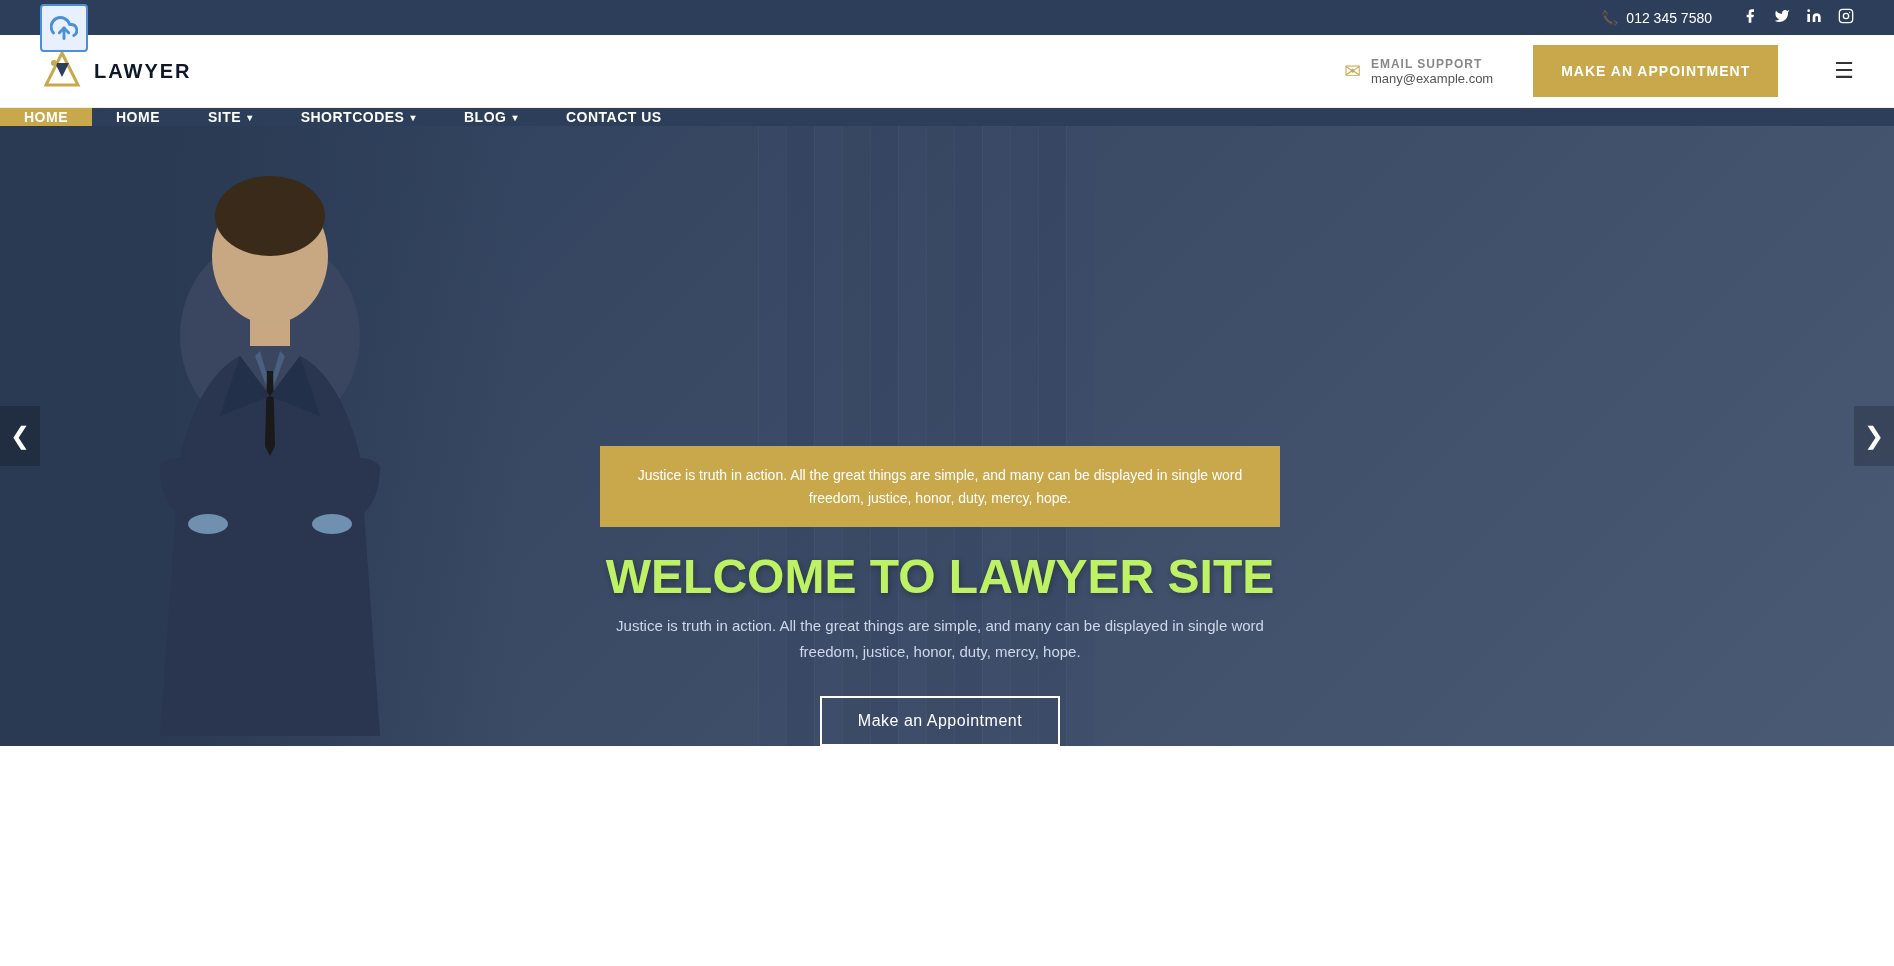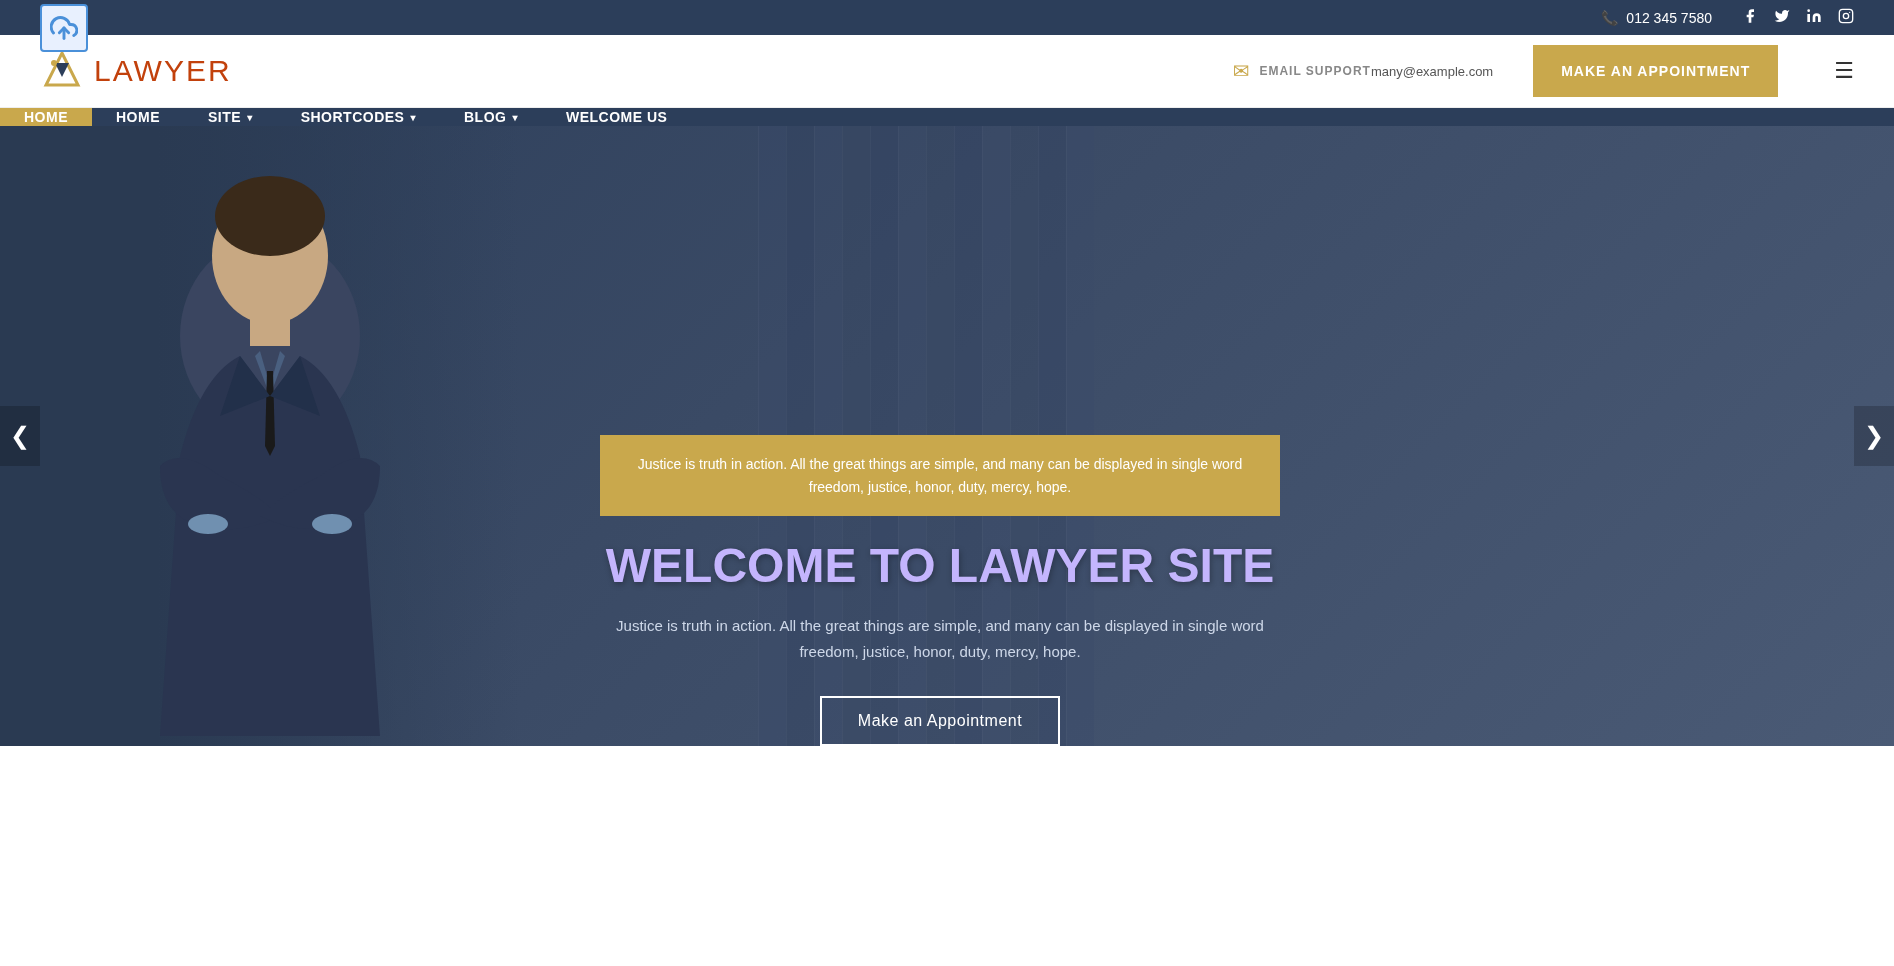--- a/index.html
+++ b/index.html
@@ -46,42 +46,42 @@
     .logo {
       display: flex;
       align-items: center;
       gap: 10px;
     }
     .logo-icon {
       width: 44px;
       height: 44px;
     }
     .logo-text {
-      font-size: 30px;
-      font-weight: normal;
-      color: #c2410c;
+      font-size: 20px;
+      font-weight: bold;
+      color: #0f172a;
       letter-spacing: 2px;
     }
     .header-right {
       display: flex;
       align-items: center;
       gap: 40px;
     }
     .header-contact {
       display: flex;
       align-items: center;
       gap: 10px;
     }
     .email-icon {
       color: #c9a84c;
       font-size: 20px;
     }
     .header-contact-text {
       display: flex;
-      flex-direction: row;
+      flex-direction: column;
     }
     .header-contact-label {
       font-size: 12px;
       color: #888;
       text-transform: uppercase;
       font-weight: bold;
       letter-spacing: 1px;
     }
     .header-contact-value {
       font-size: 13px;
@@ -200,25 +200,25 @@
       padding: 18px 28px;
       margin-bottom: 24px;
       text-align: center;
     }
     .hero-quote-text {
       color: #fff;
       font-size: 14px;
       line-height: 1.6;
     }
     .hero-title {
-      color: #c4b5fd;
+      color: #bef264;
       font-size: 48px;
       font-weight: 900;
       text-align: center;
-      margin-bottom: 20px;
+      margin-bottom: 9px;
       line-height: 1.1;
       text-shadow: 1px 2px 6px rgba(0,0,0,0.3);
     }
     .hero-subtitle {
       color: #cdd7e8;
       font-size: 15px;
       text-align: center;
       line-height: 1.7;
       margin-bottom: 32px;
     }
@@ -357,21 +357,21 @@
   </div>
   <div class="nav-item">
     <span>SHORTCODES</span>
     <span class="nav-arrow">▾</span>
   </div>
   <div class="nav-item">
     <span>BLOG</span>
     <span class="nav-arrow">▾</span>
   </div>
   <div class="nav-item">
-    <span>WELCOME US</span>
+    <span>CONTACT US</span>
   </div>
 </nav>
 
 <section class="hero">
   <div class="hero-bg"></div>
 
   <div class="hero-books">
     <div class="book-spine" style="background:#3a4a6a;"></div>
     <div class="book-spine" style="background:#2f3f5f;"></div>
     <div class="book-spine" style="background:#3a4a6a;"></div>

